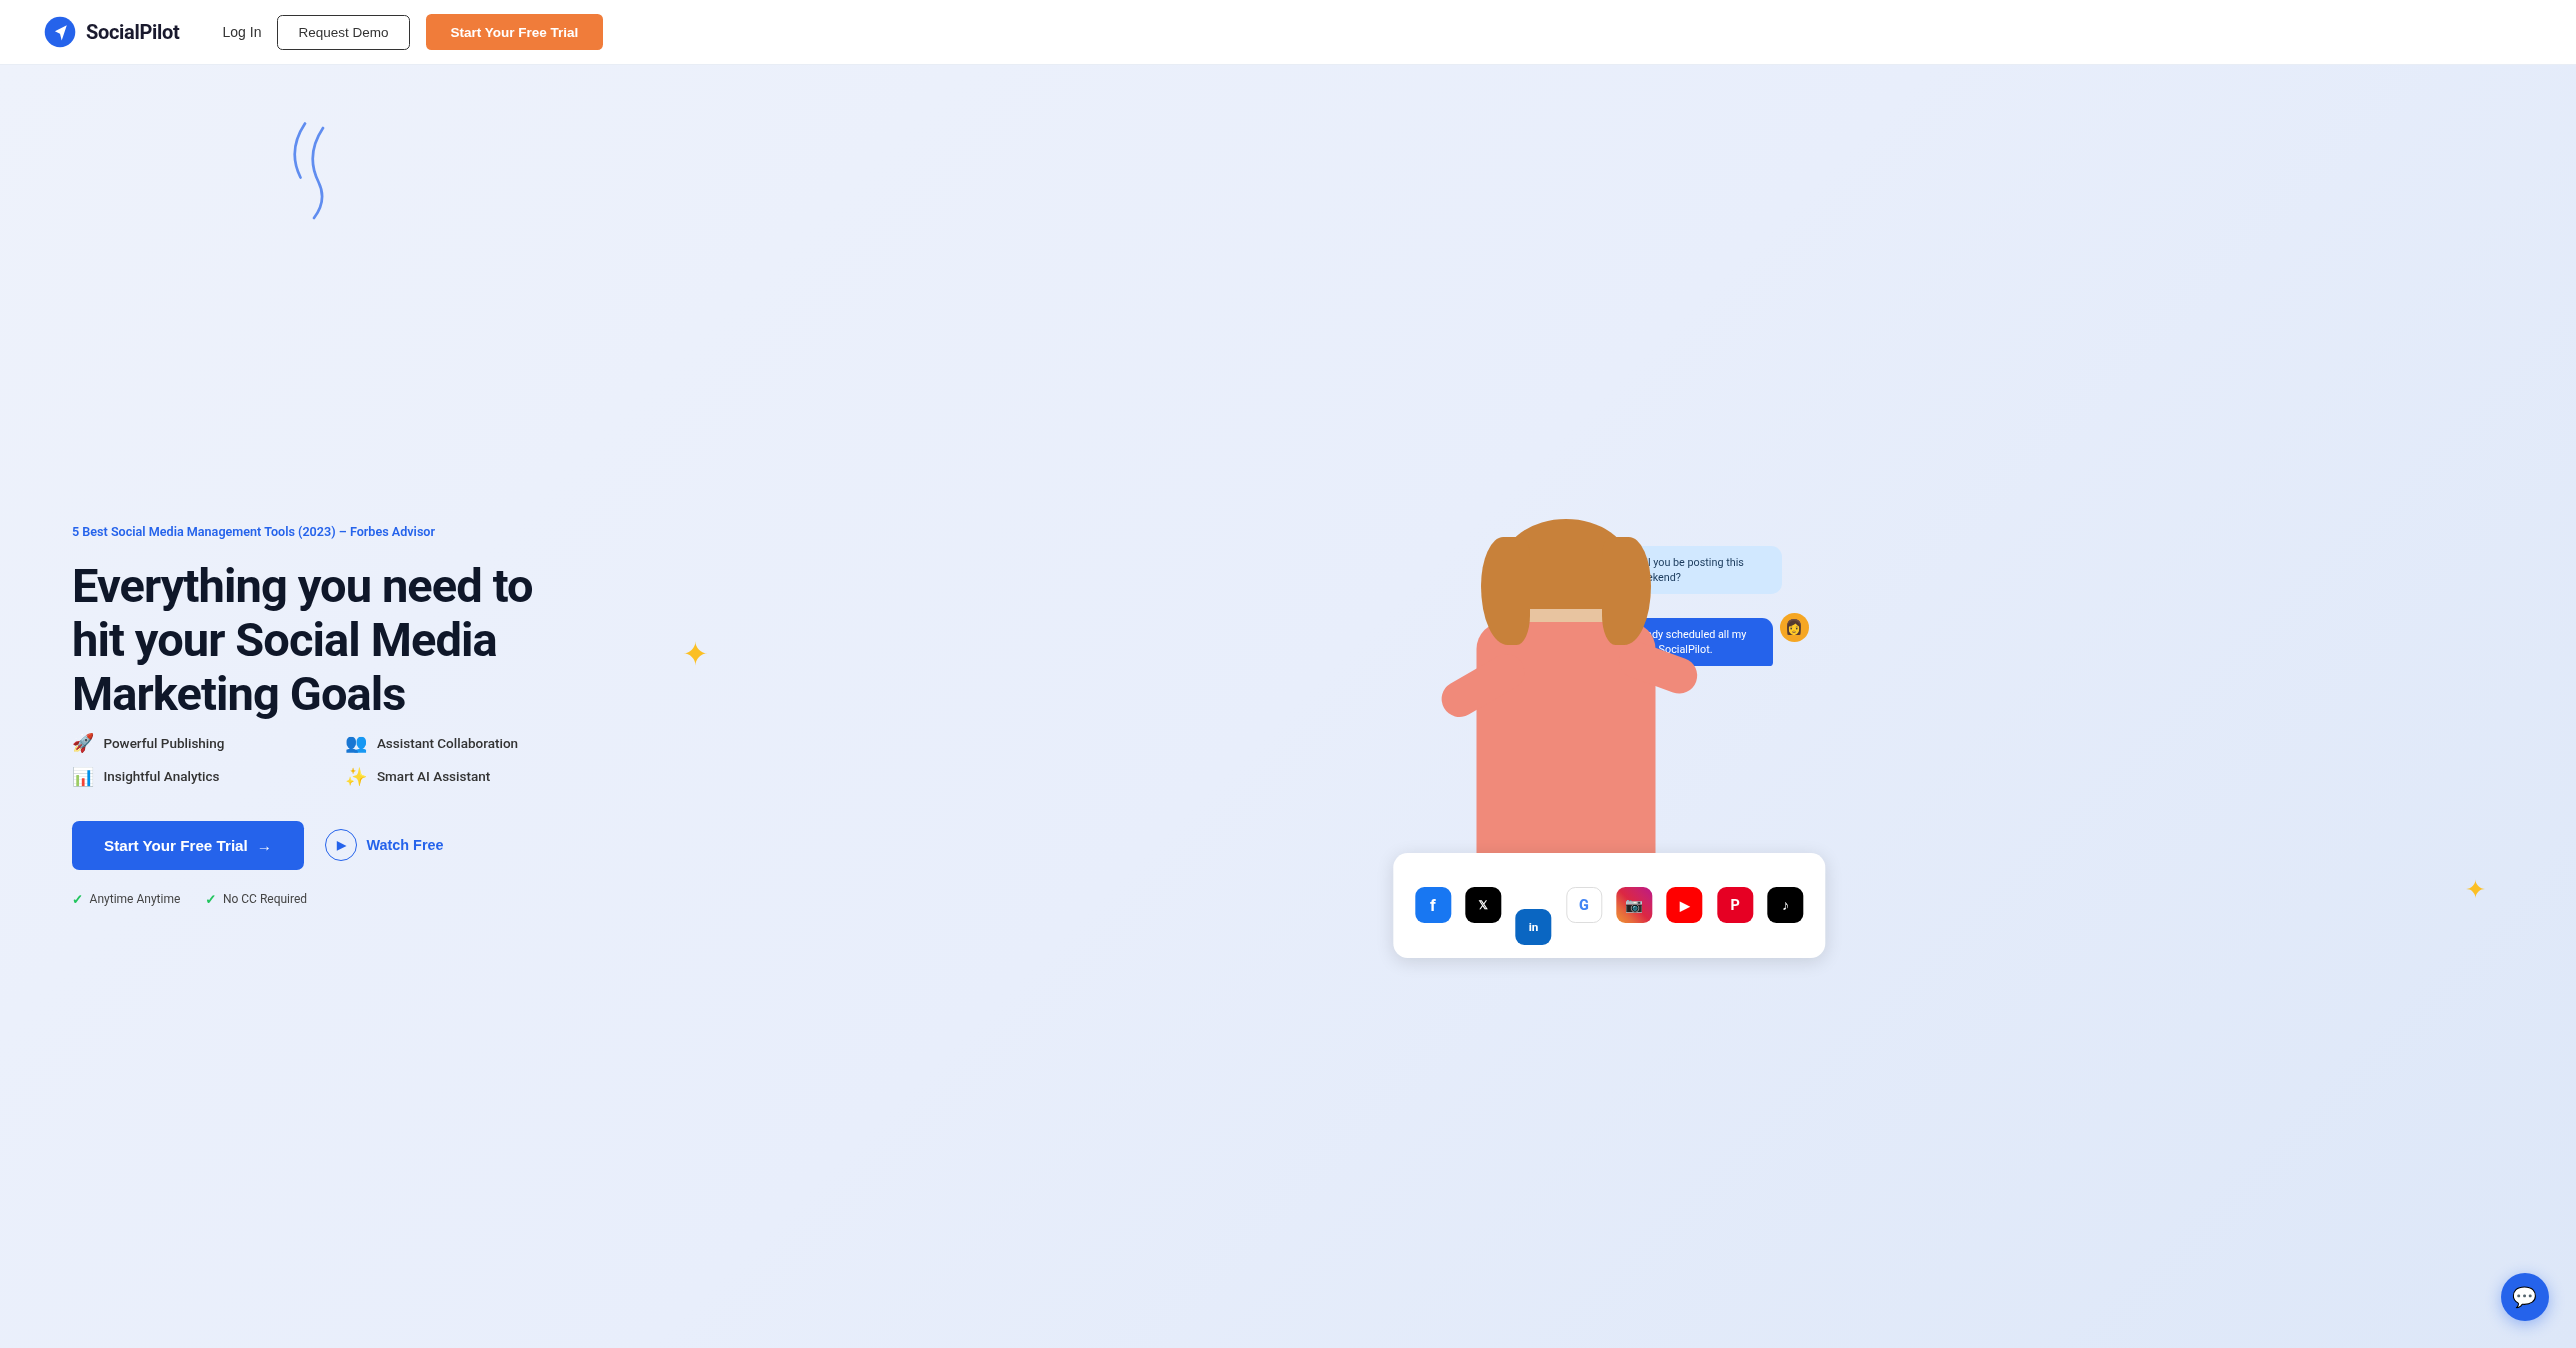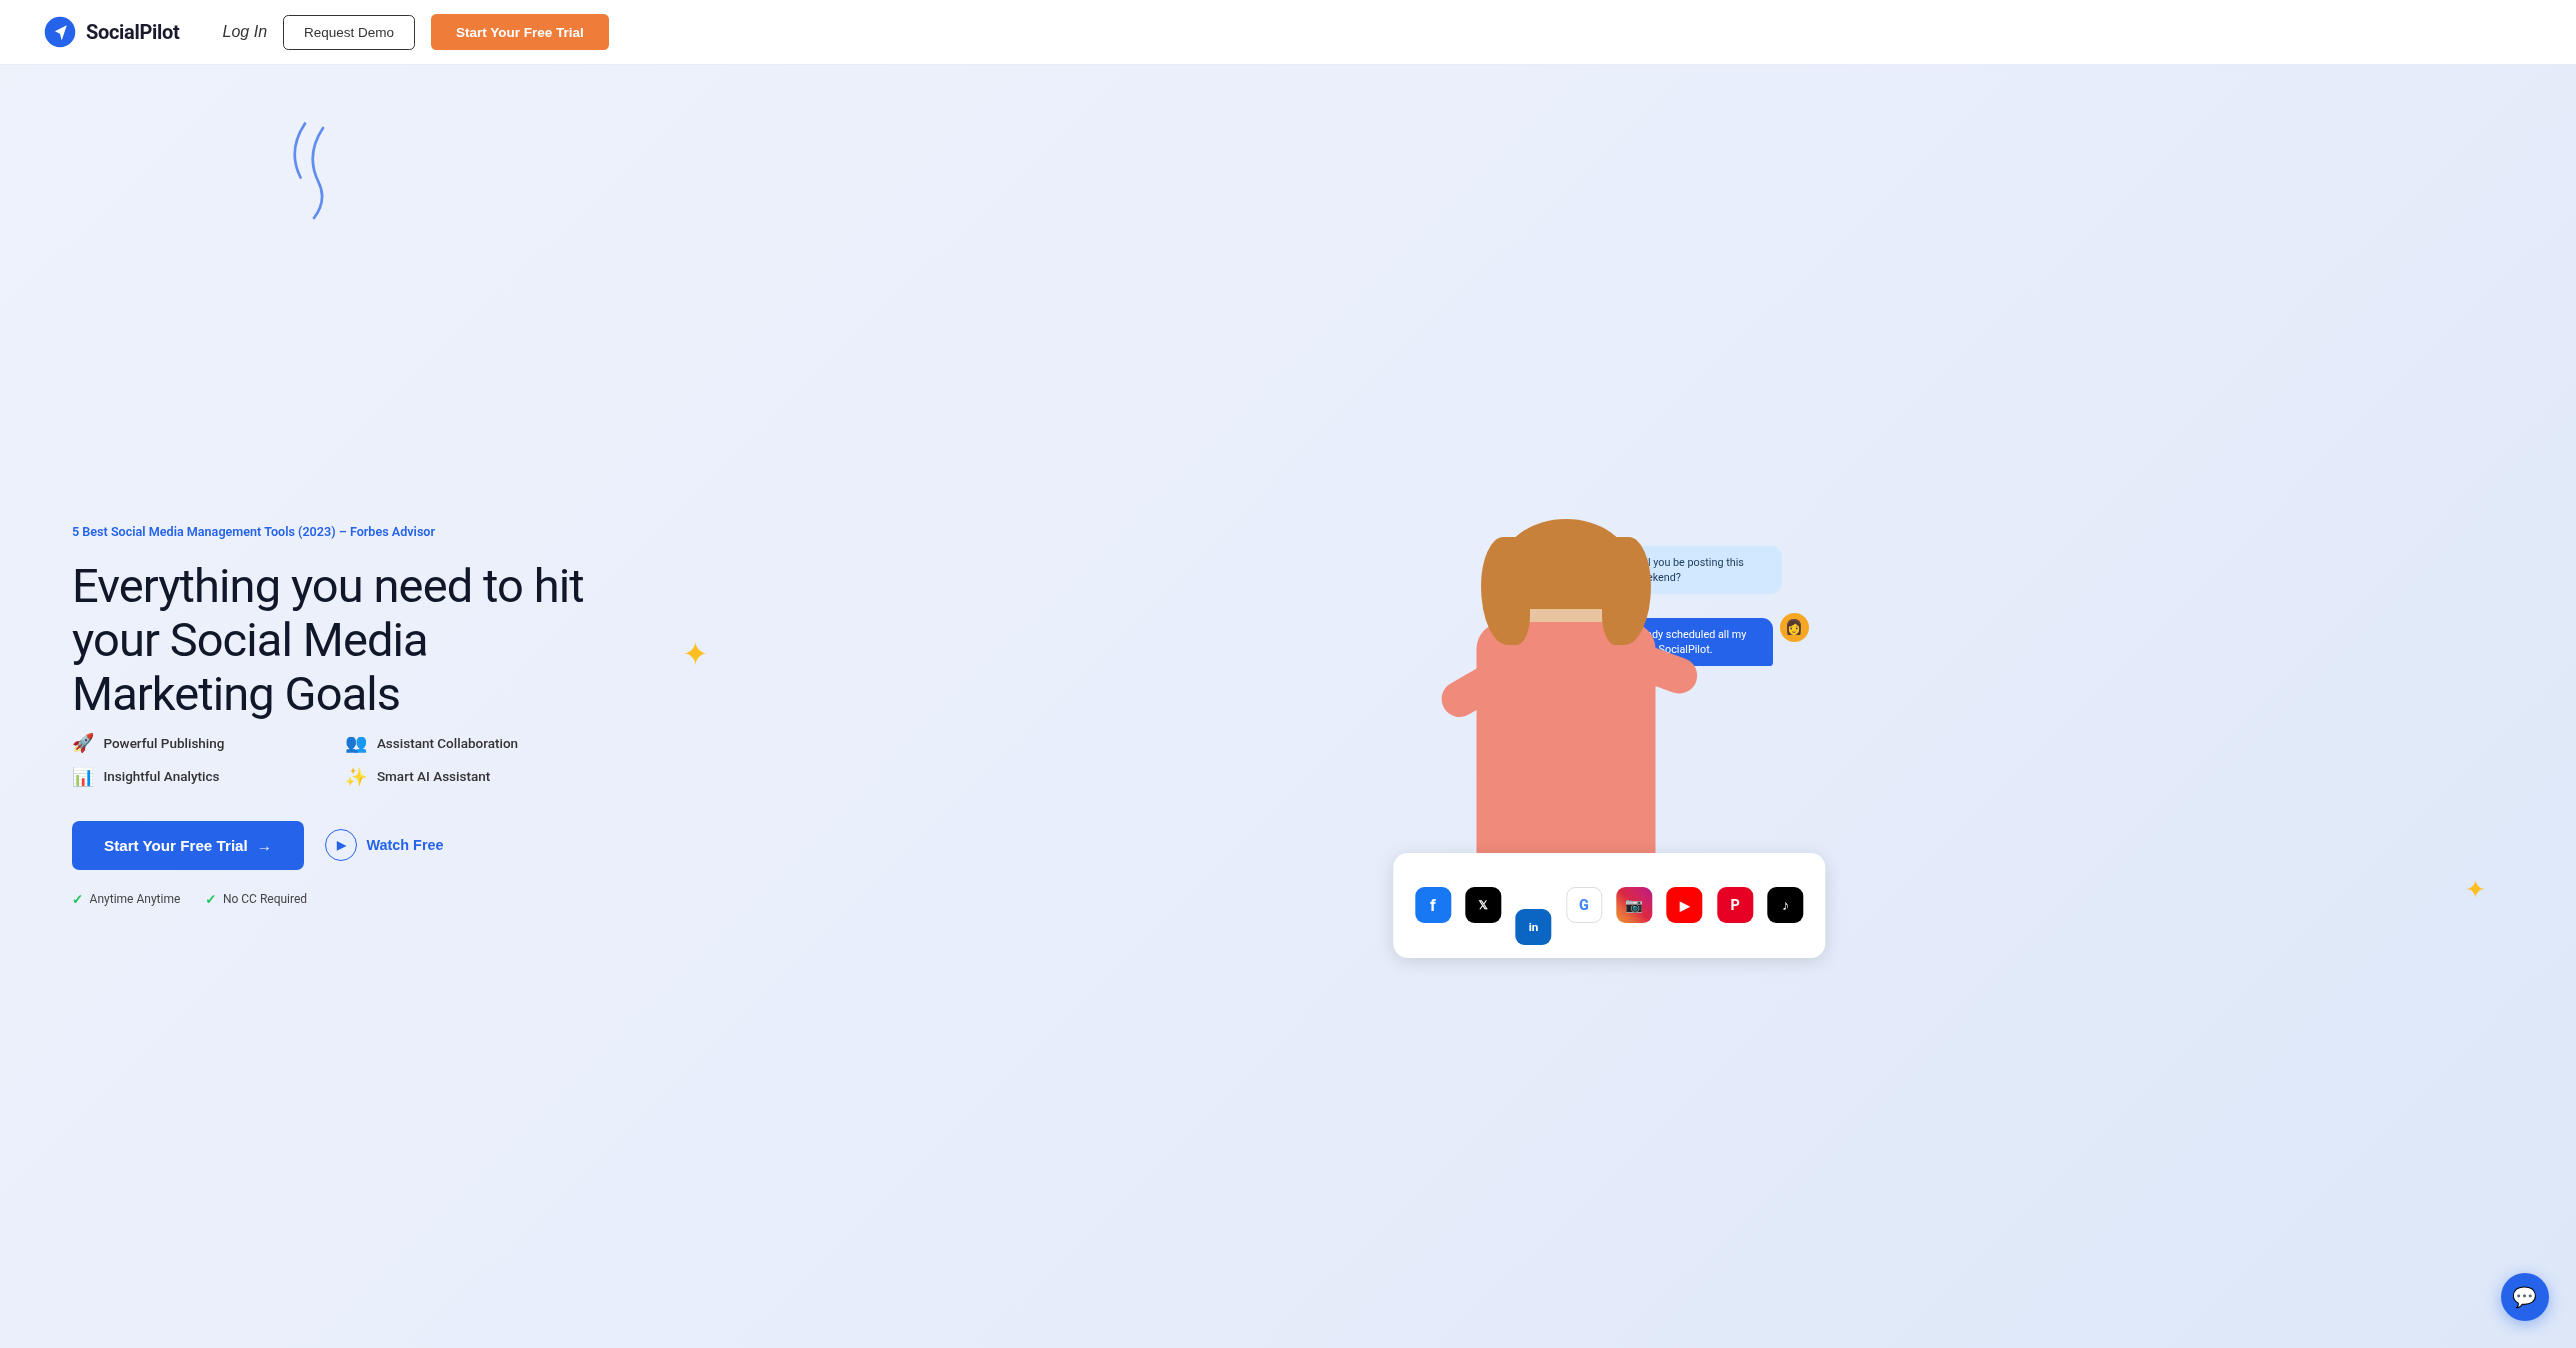--- a/index.html
+++ b/index.html
@@ -44,27 +44,26 @@
       text-decoration: none;
       font-weight: 500;
       cursor: pointer;
     }
     .nav-actions {
       display: flex;
       align-items: center;
       gap: 16px;
     }
     .btn-login {
-      font-size: 16px;
+      font-size: 14px;
       color: #333;
       background: none;
       border: none;
       cursor: pointer;
       font-weight: 500;
-      font-style: italic;
     }
     .btn-demo {
       font-size: 13.5px;
       color: #333;
       background: #fff;
       border: 1.3px solid #333;
       border-radius: 5.4px;
       padding: 9px 20px;
       cursor: pointer;
       font-weight: 500;
@@ -98,21 +97,21 @@
     }
     .hero-badge {
       color: #2563eb;
       font-size: 12.6px;
       font-weight: 600;
       margin-bottom: 20px;
       display: block;
     }
     .hero-title {
       font-size: 47px;
-      font-weight: 400;
+      font-weight: 700;
       color: #0f1729;
       line-height: 1.15;
       margin-bottom: 11px;
       letter-spacing: -0.9px;
     }
     .hero-features {
       display: grid;
       grid-template-columns: 1fr 1fr;
       gap: 12.6px 27px;
       margin-bottom: 34px;

